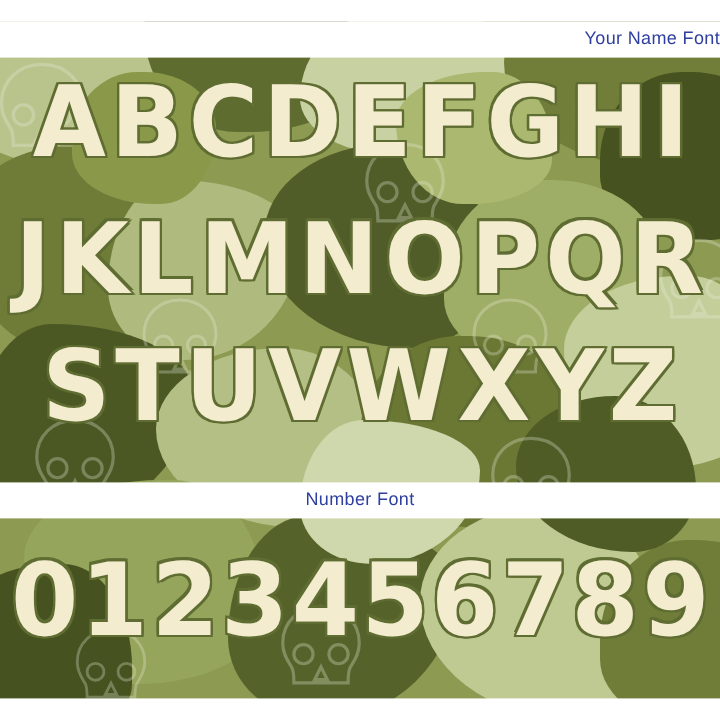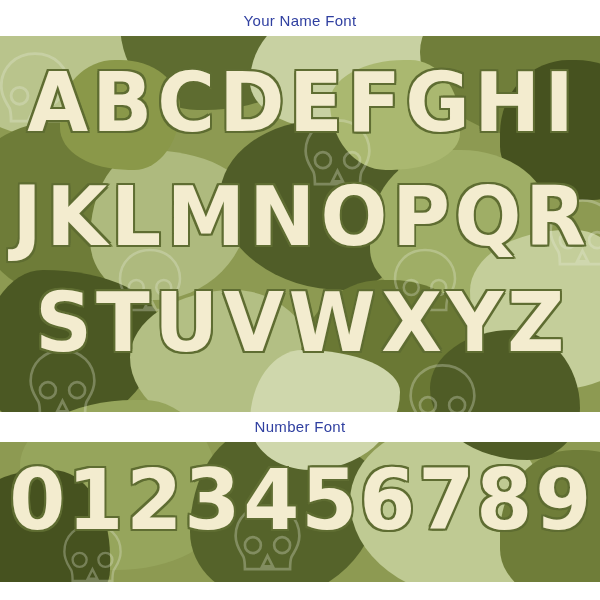--- a/index.html
+++ b/index.html
@@ -50,22 +50,22 @@
     left: 0;
     width: 600px;
     background: #ffffff;
     color: #2f3fa0;
     text-align: center;
     font-size: 15px;
     letter-spacing: 0.3px;
     line-height: 30px;
     z-index: 30;
   }
-  #name-label-bar { top: 6px; height: 30px; }
-  #number-label-bar { top: 412px; height: 30px; }
+  #name-label-bar { top: 18px; height: 30px; text-align: right; }
+  #number-label-bar { top: 402px; height: 30px; }
 
   
   .page-margin {
     position: absolute;
     left: 0;
     width: 600px;
     background: #ffffff;
     z-index: 29;
   }
   #margin-top { top: 0; height: 18px; }

